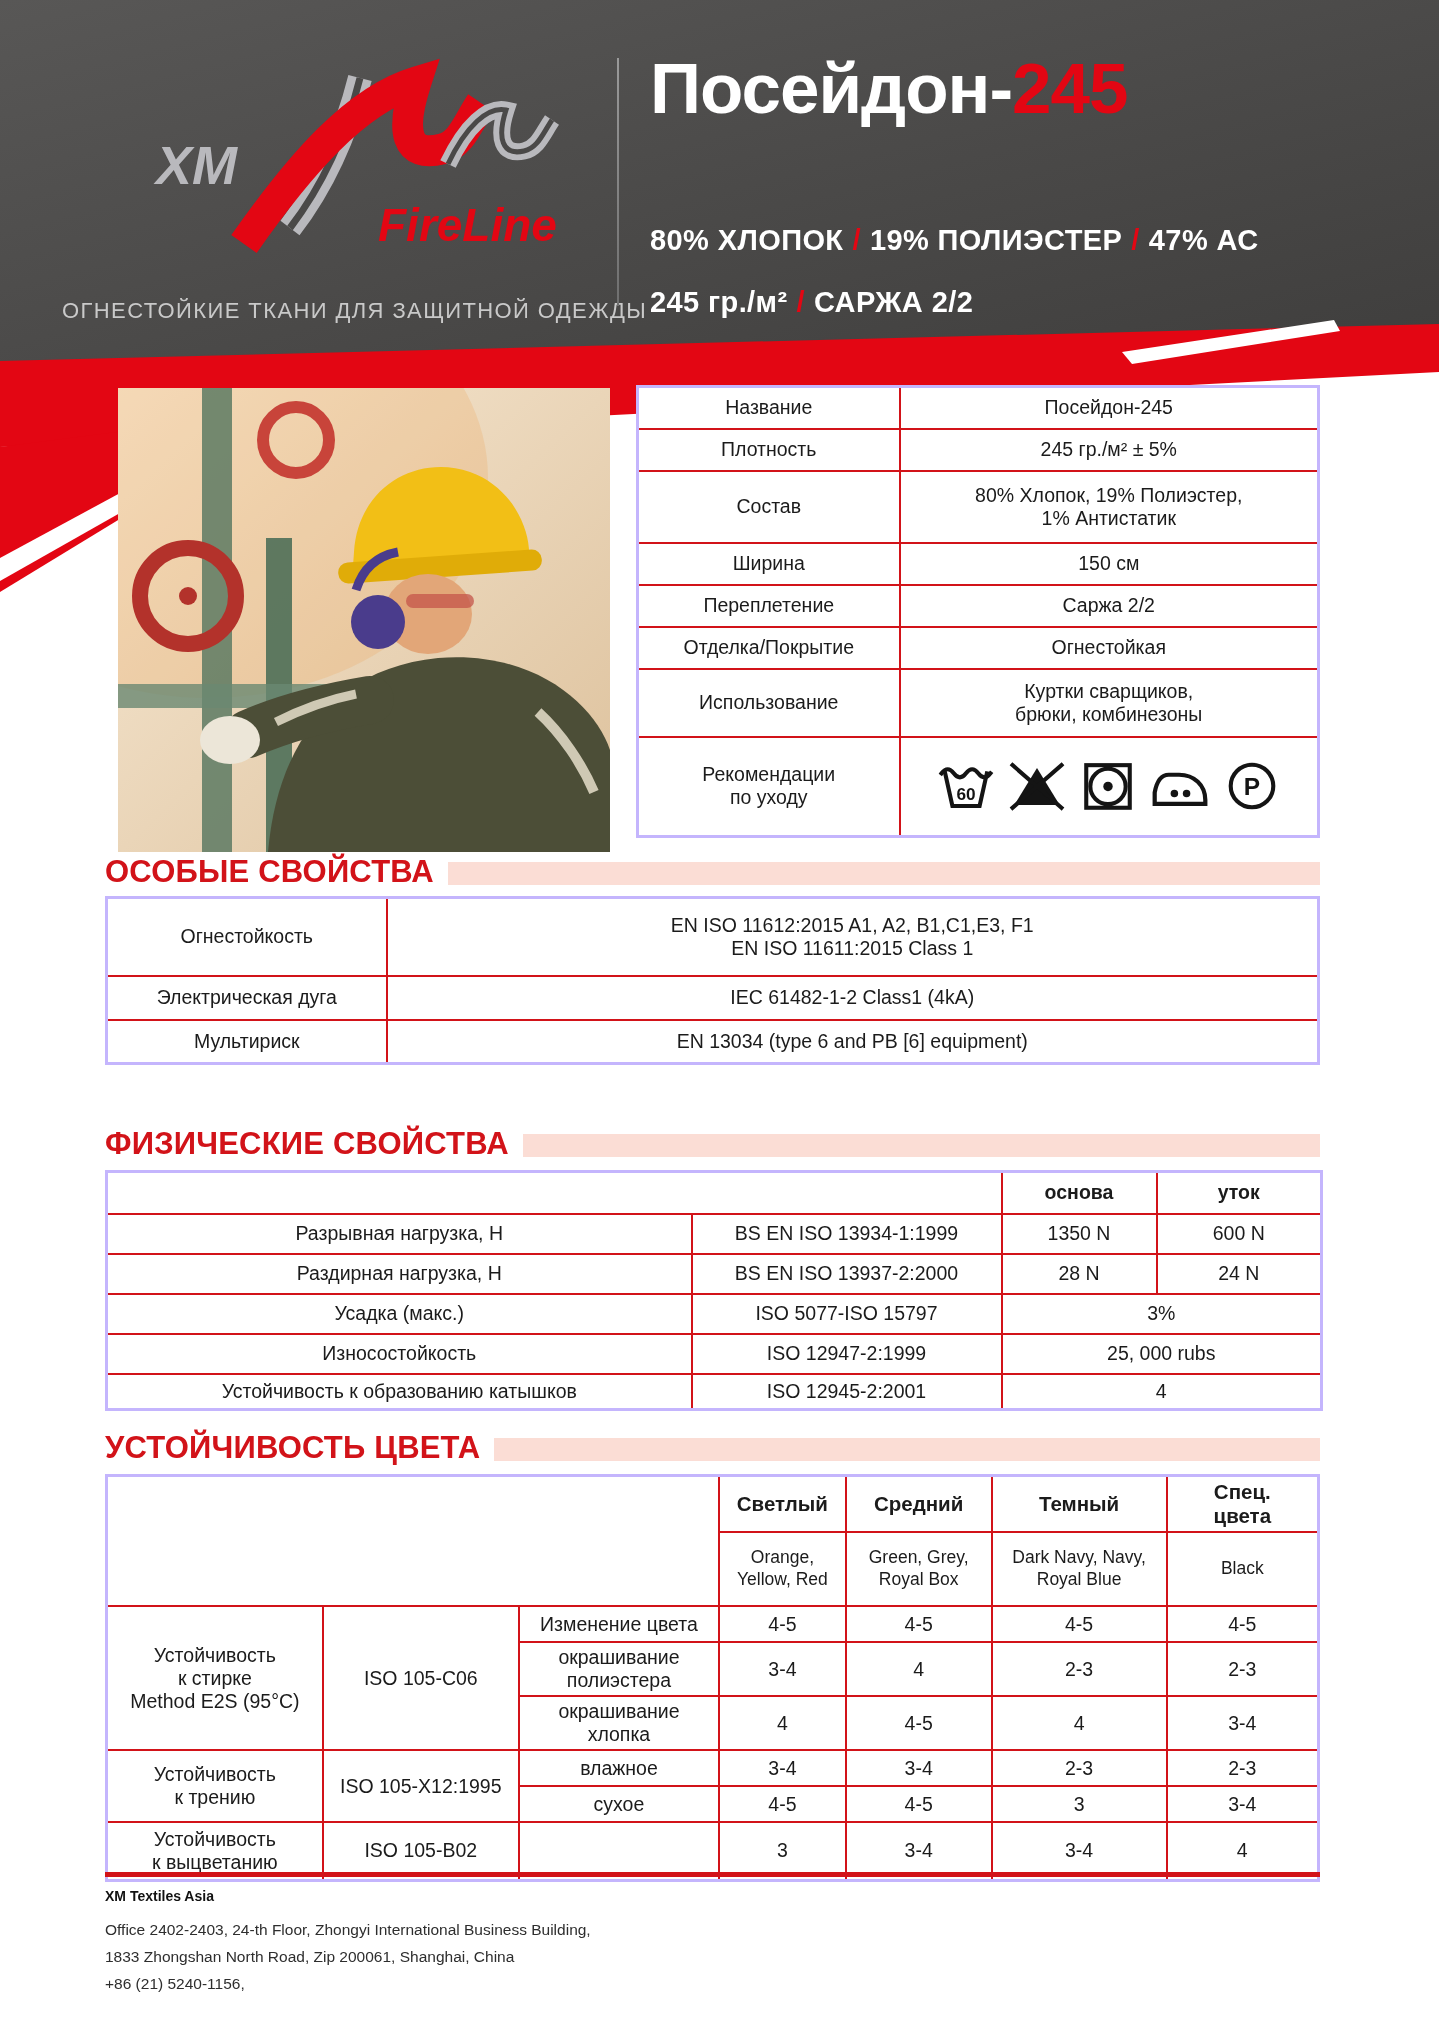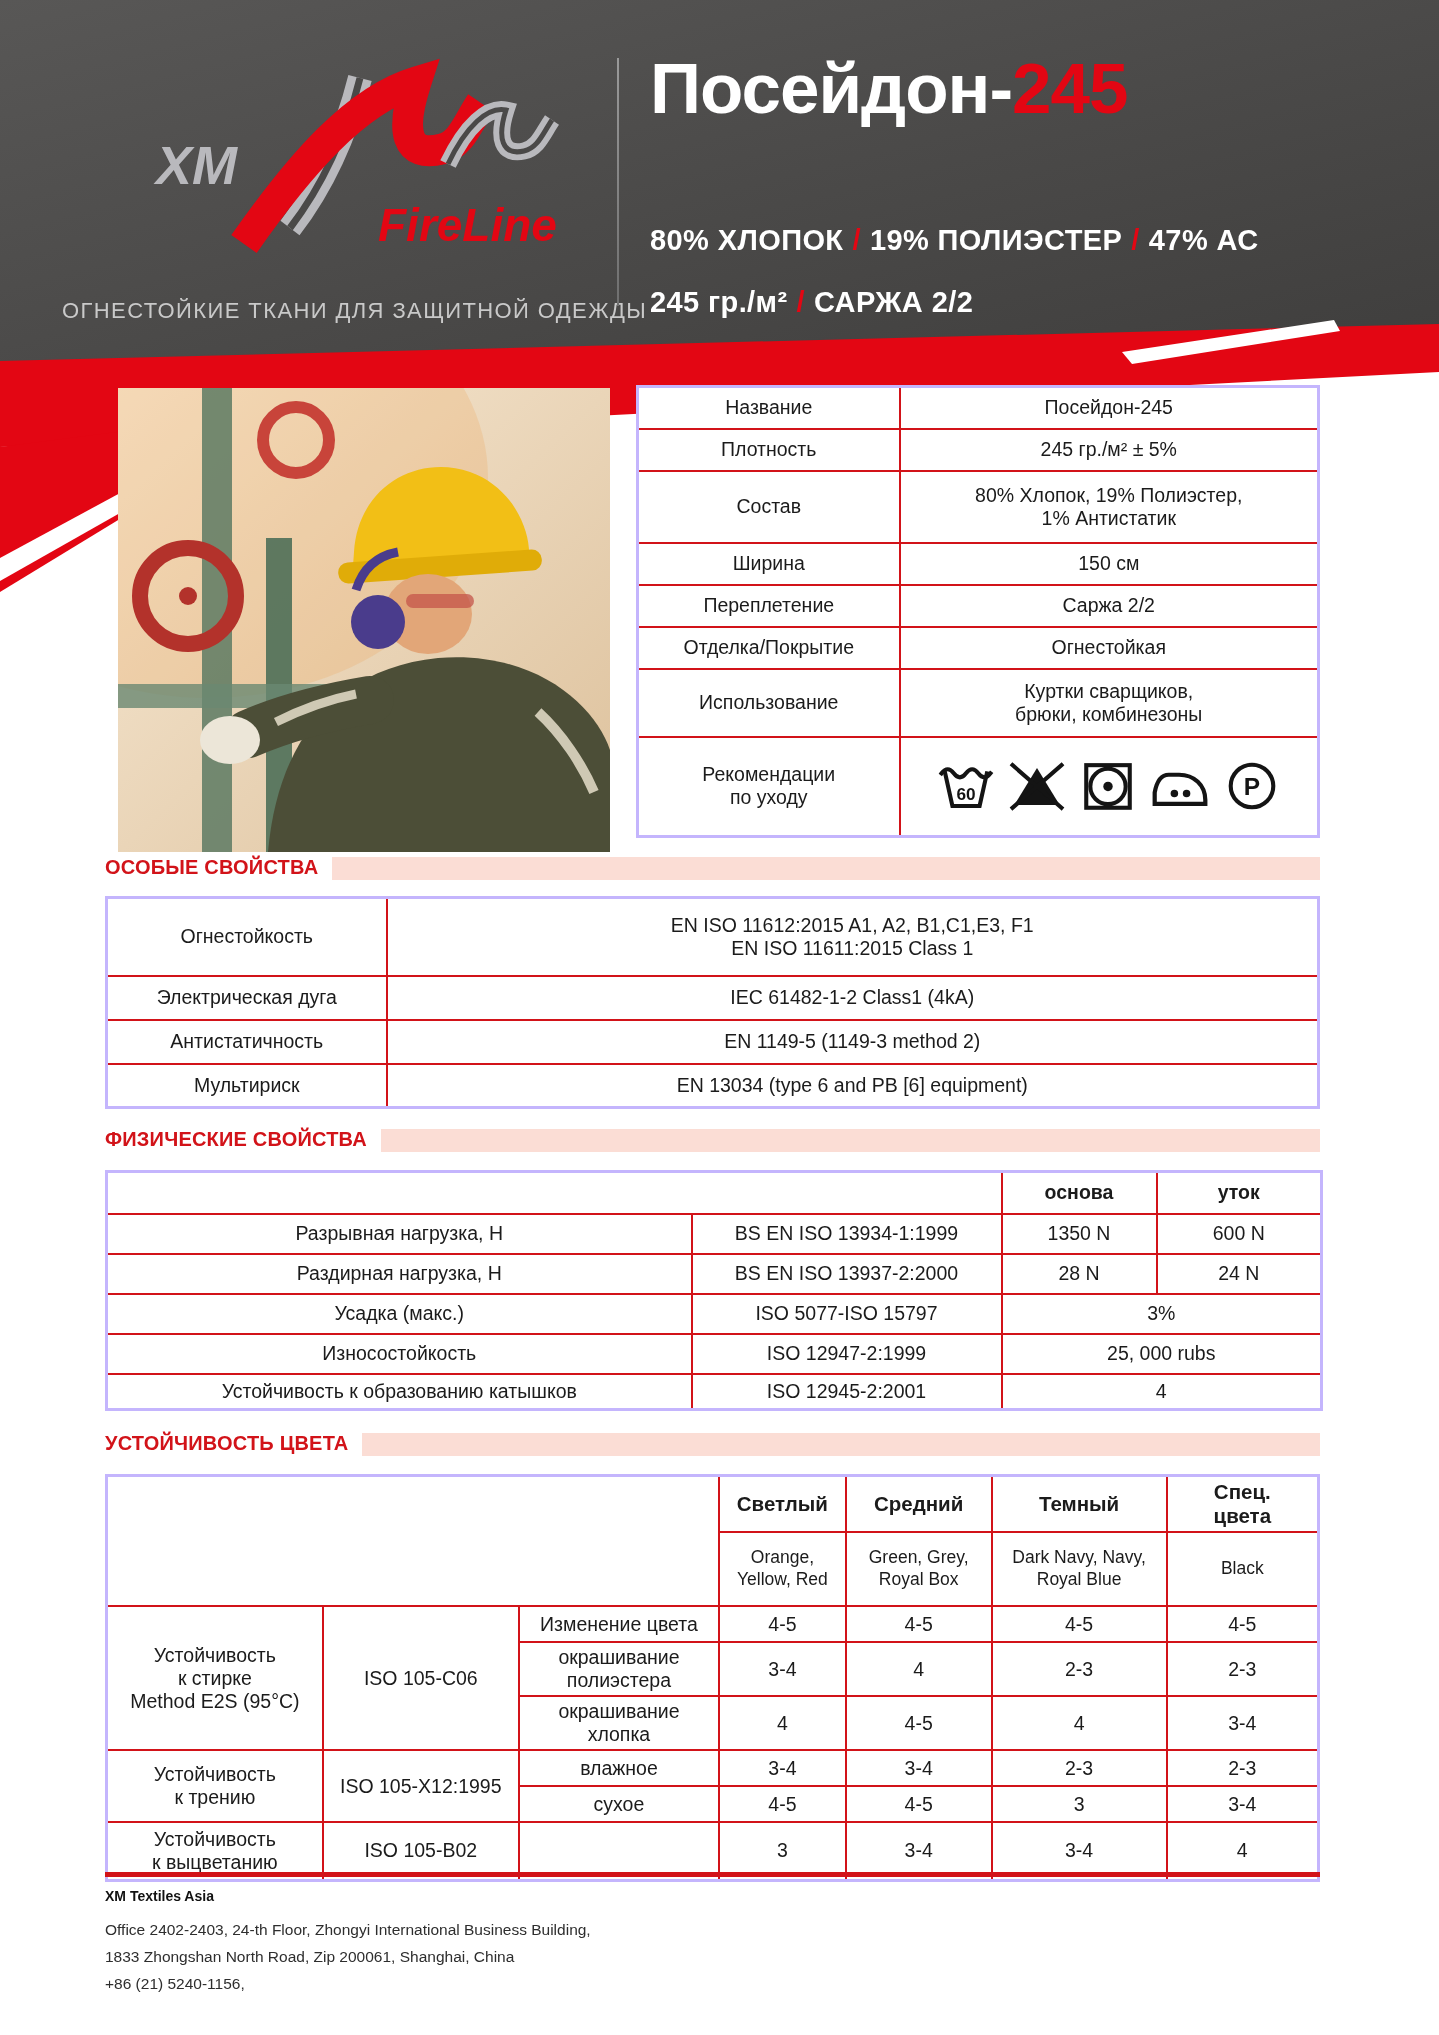--- a/index.html
+++ b/index.html
@@ -38,21 +38,21 @@
   }
   td.lbl{text-align:left; padding-left:13px; font-size:20px;}
   .ml{white-space:pre-line;margin-top:10px;}
   .b{font-weight:bold;}
   .thick td{border-top:4px solid #d21319;}
 
   .info-tbl{left:636px; top:385px;}
   .info-tbl table{width:684px;}
 
   .sec-head{left:105px; width:1215px; display:flex; align-items:center; gap:14px;}
-  .sec-title{color:#d21319; font-weight:bold; font-size:20px; letter-spacing:0.2px; white-space:nowrap;}
+  .sec-title{color:#d21319; font-weight:bold; font-size:31px; letter-spacing:0.2px; white-space:nowrap;}
   .sec-bar{flex:1; height:23px; background:#fbddd5; margin-top:3px;}
   .sh1{top:854px;} .sh2{top:1126px;} .sh3{top:1430px;}
 
   .t-special{left:105px; top:896px;} .t-special table{width:1215px;}
   .t-phys{left:105px; top:1170px;}  .t-phys table{width:1215px;}
   .t-color{left:105px; top:1474px;} .t-color table{width:1215px;}
   .t-color td{font-size:19px;}
   .t-color td.hdr1{font-size:20.5px;}
   .t-color td.hdr2{font-size:17.5px; line-height:1.25;}
 
@@ -230,24 +230,20 @@
           <tr style="height:78px">
         <td class="lbl">Огнестойкость</td>
         <td class="ml">EN ISO 11612:2015 A1, A2, B1,C1,E3, F1
 EN ISO 11611:2015 Class 1</td>
       </tr>
       <tr style="height:44px">
         <td class="lbl">Электрическая дуга</td>
         <td>IEC 61482-1-2 Class1 (4kA)</td>
       </tr>
       <tr style="height:44px">
-        <td class="lbl">Антистатичность</td>
-        <td>EN 1149-5 (1149-3 method 2)</td>
-      </tr>
-      <tr style="height:44px">
         <td class="lbl">Мультириск</td>
         <td>EN 13034 (type 6 and PB [6] equipment)</td>
       </tr>
     </tbody>
       </table>
   </div>
 
   <div class="abs sec-head sh2">
     <span class="sec-title">ФИЗИЧЕСКИЕ СВОЙСТВА</span>
     <span class="sec-bar"></span>

